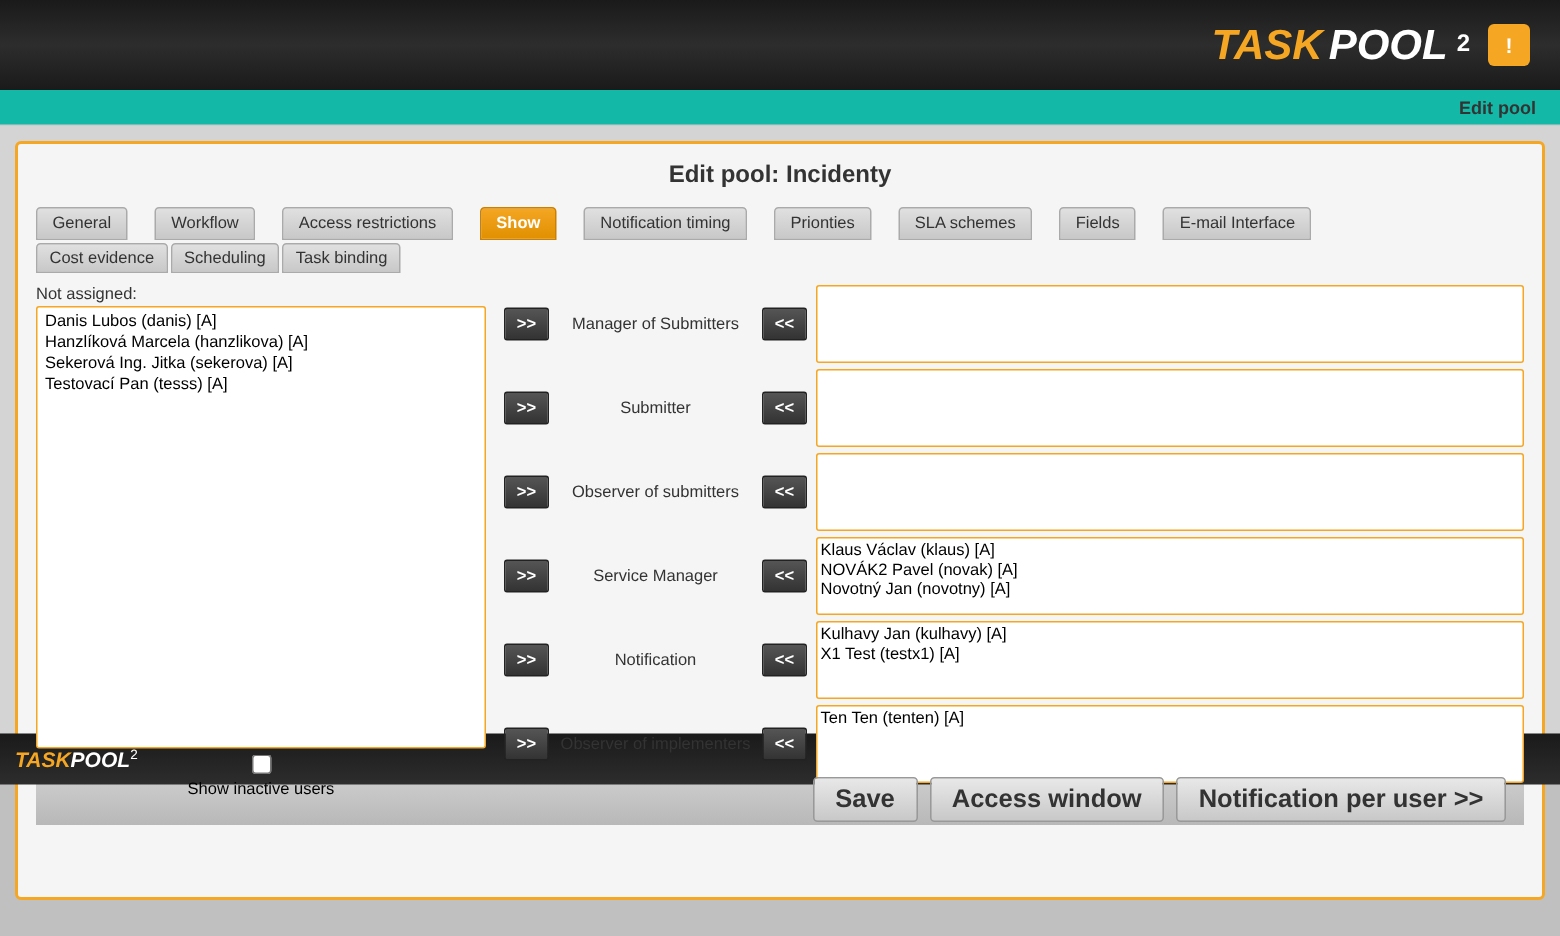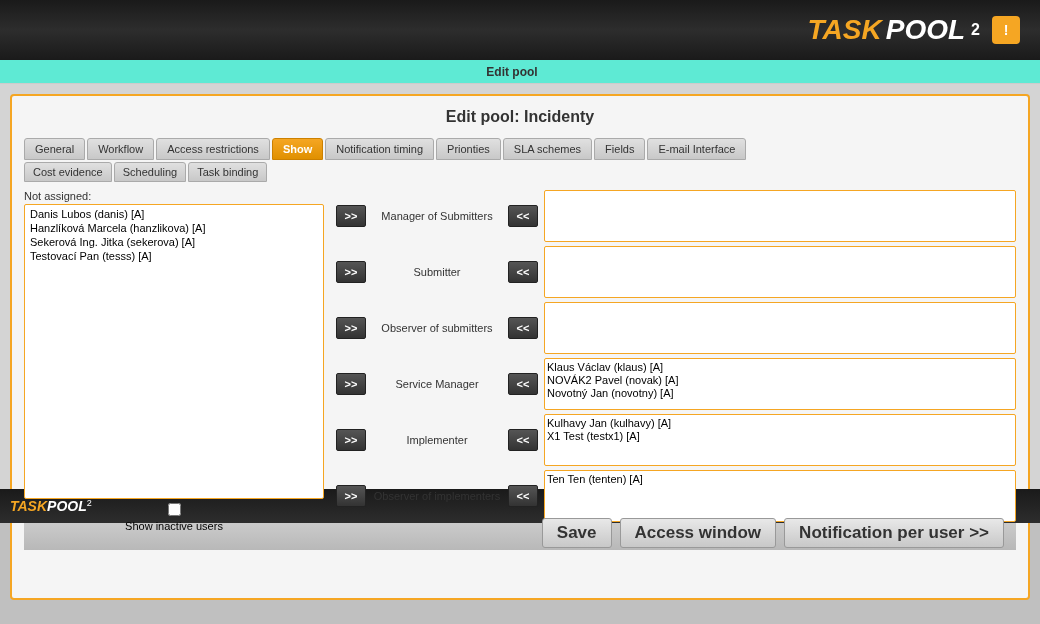--- a/index.html
+++ b/index.html
@@ -47,25 +47,25 @@
       display: flex;
       align-items: center;
       justify-content: center;
       color: white;
       font-weight: bold;
       font-size: 14px;
     }
 
     
     .edit-pool-bar {
-      background: #5eead4;
+      background: #14b8a6;
       height: 24px;
       display: flex;
       align-items: center;
-      justify-content: center;
+      justify-content: flex-end;
       padding-right: 16px;
       border-bottom: 1px solid #ccc;
     }
     .edit-pool-label {
       font-size: 12px;
       color: #333;
       font-weight: bold;
     }
 
     
@@ -89,21 +89,21 @@
       text-align: center;
       font-size: 16px;
       font-weight: bold;
       color: #333;
       margin-bottom: 12px;
     }
 
     
     .tabs-row {
       display: flex;
-      gap: 2px;
+      gap: 18px;
       margin-bottom: 2px;
     }
     .tab {
       padding: 4px 10px;
       background: linear-gradient(to bottom, #e0e0e0, #c8c8c8);
       border: 1px solid #aaa;
       border-radius: 3px 3px 0 0;
       cursor: pointer;
       font-size: 11px;
       color: #333;
@@ -356,21 +356,21 @@
             <div class="role-label">Service Manager</div>
             <button class="arrow-btn">&lt;&lt;</button>
             <select class="role-users-list" multiple="" size="3">
               <option>Klaus Václav (klaus) [A]</option>
               <option>NOVÁK2 Pavel (novak) [A]</option>
               <option>Novotný Jan (novotny) [A]</option>
             </select>
           </div>
           <div class="role-row">
             <button class="arrow-btn">&gt;&gt;</button>
-            <div class="role-label">Implementer</div>
+            <div class="role-label">Notification</div>
             <button class="arrow-btn">&lt;&lt;</button>
             <select class="role-users-list" multiple="" size="3">
               <option>Kulhavy Jan (kulhavy) [A]</option>
               <option>X1 Test (testx1) [A]</option>
             </select>
           </div>
           <div class="role-row">
             <button class="arrow-btn">&gt;&gt;</button>
             <div class="role-label">Observer of implementers</div>
             <button class="arrow-btn">&lt;&lt;</button>

